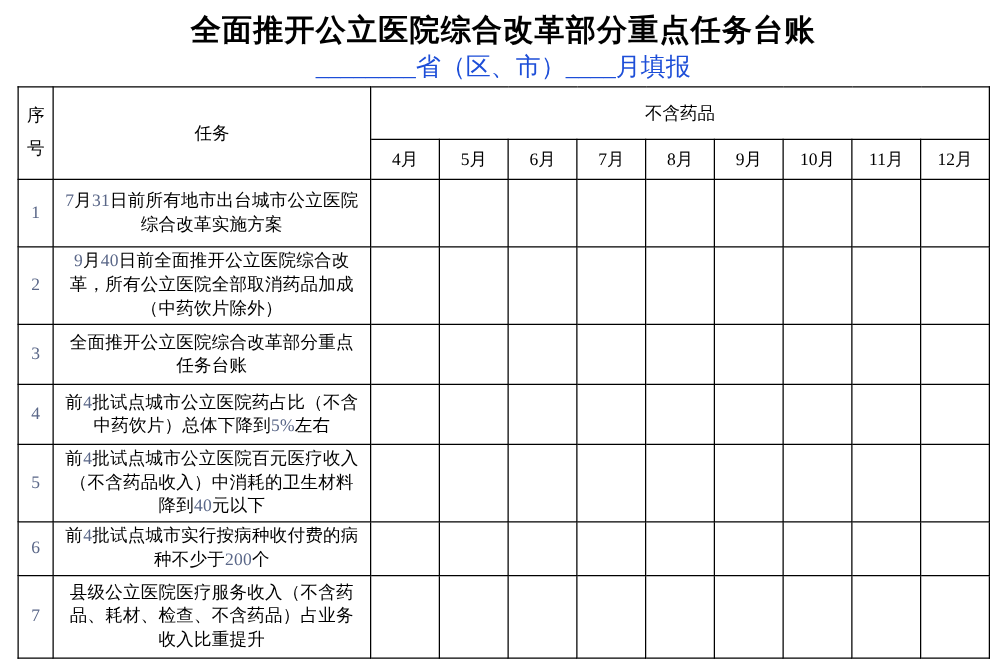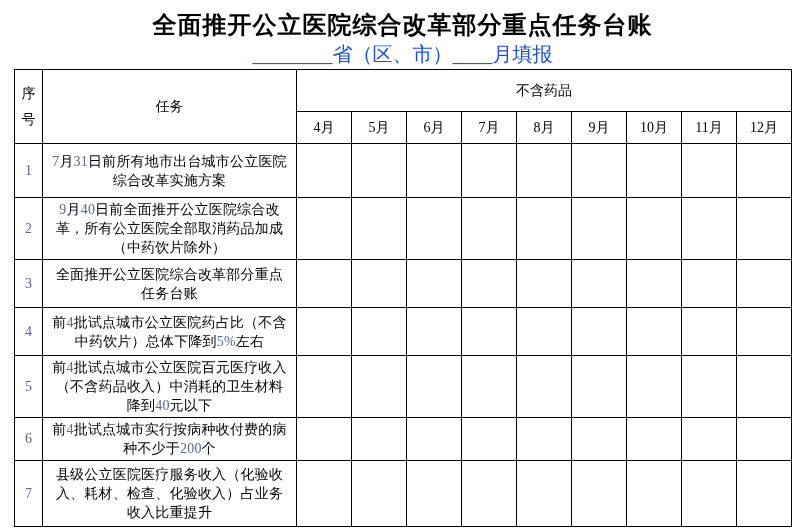--- a/index.html
+++ b/index.html
@@ -200,21 +200,21 @@
           <td></td>
           <td></td>
           <td></td>
           <td></td>
           <td></td>
           <td></td>
           <td></td>
         </tr>
         <tr>
           <td class="serial-cell tint"><span class="num">7</span></td>
-          <td class="task-cell tint">县级公立医院医疗服务收入（化验收入、耗材、检查、化验收入）占业务收入比重提升</td>
+          <td class="task-cell tint">县级公立医院医疗服务收入（不含药品、耗材、检查、不含药品）占业务收入比重提升</td>
           <td></td>
           <td></td>
           <td></td>
           <td></td>
           <td></td>
           <td></td>
           <td></td>
           <td></td>
           <td></td>
         </tr>

